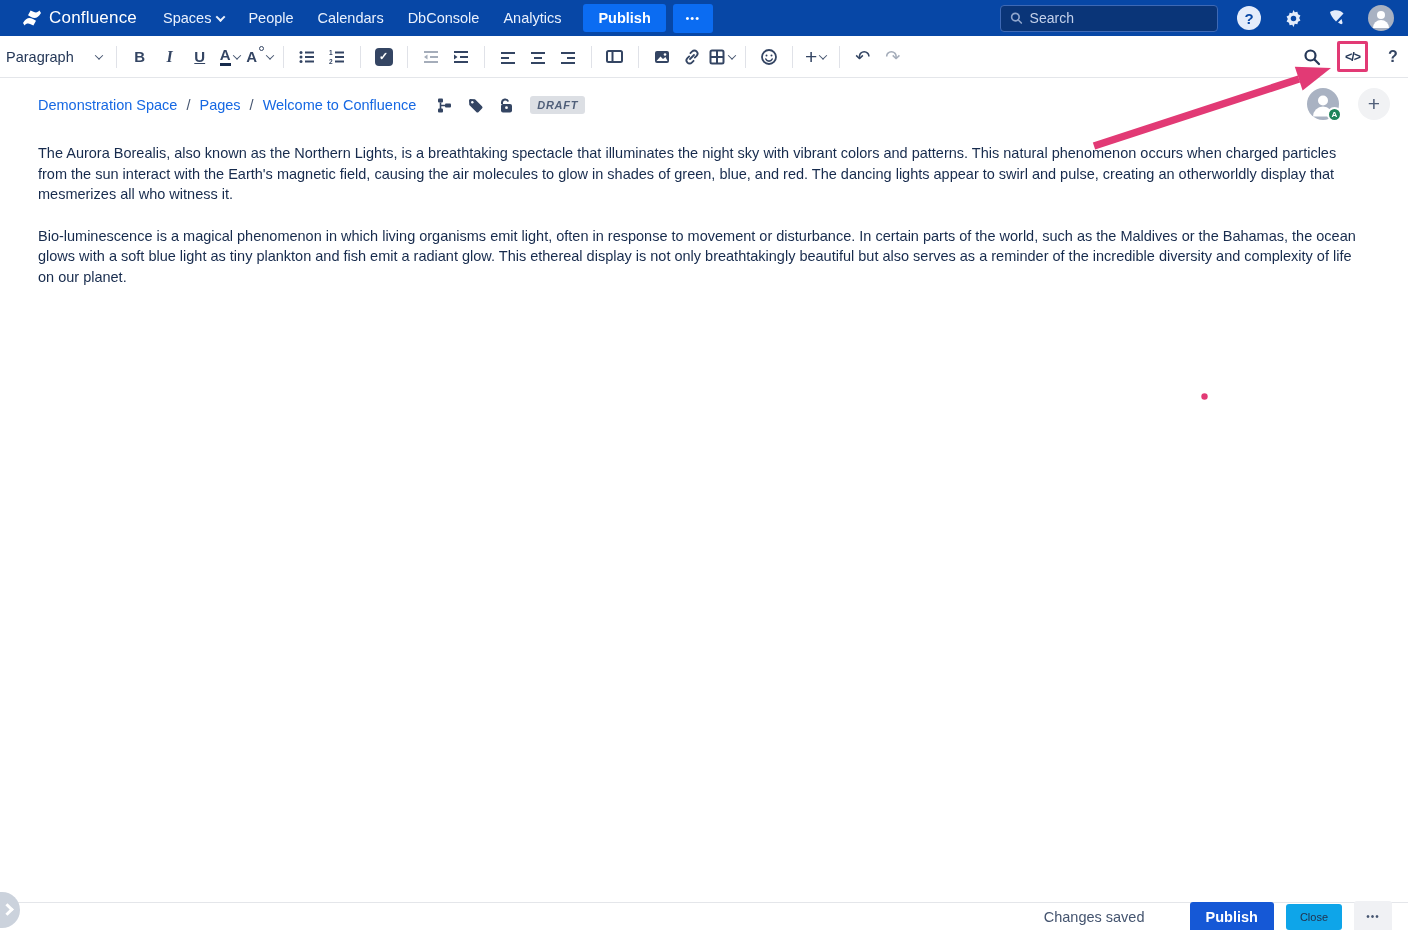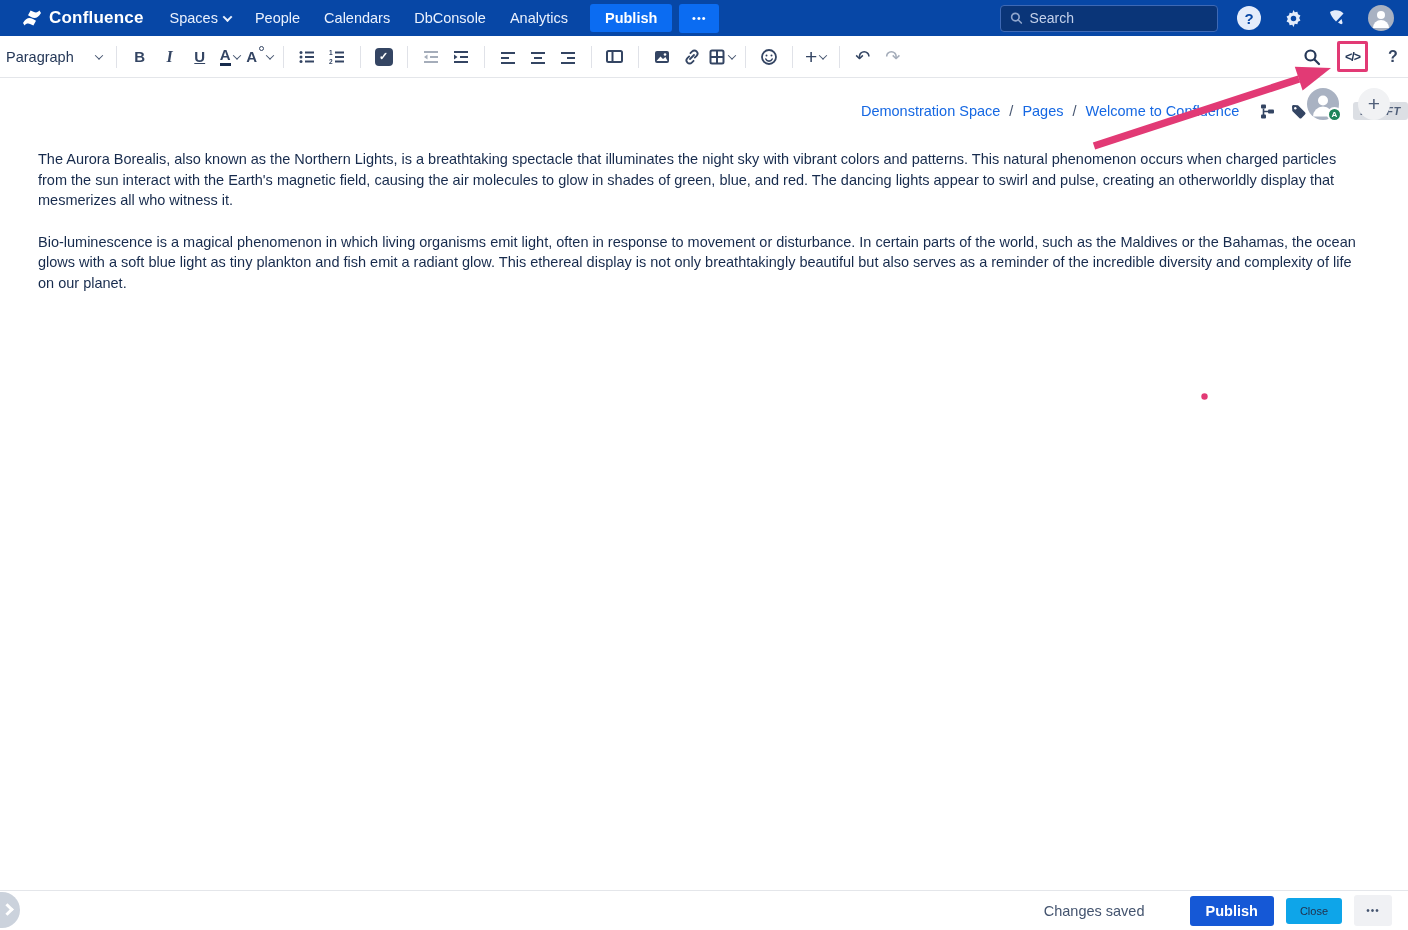--- a/index.html
+++ b/index.html
@@ -4,21 +4,21 @@
 <style>
   * { box-sizing: border-box; margin: 0; padding: 0; }
   body { margin: 0; background: #fff; }
   .page { position: relative; width: 1408px; height: 930px; background: #fff;
           font-family: "Liberation Sans", sans-serif; overflow: hidden; }
 
   
   .topnav { position: absolute; top: 0; left: 0; width: 100%; height: 36px;
             background: #0747A6; display: flex; align-items: center; padding: 0 14px; }
   .brand { display: flex; align-items: center; gap: 7px; color: #fff; font-size: 17px;
-           font-weight: 700; margin: 0 14px 0 8px; letter-spacing: .2px; }
+           font-weight: 400; margin: 0 14px 0 8px; letter-spacing: .2px; }
   .nav-item { color: #EAF1FD; font-size: 14.5px; font-weight: 500; padding: 0 12px;
               height: 36px; display: flex; align-items: center; gap: 6px; cursor: pointer; }
   .chev { width: 7px; height: 7px; border-right: 2px solid currentColor;
           border-bottom: 2px solid currentColor; transform: rotate(45deg) translate(-1px,-1px); }
   .create-btn { background: #0B6CF2; color: #fff; font-size: 14.5px; font-weight: 600;
                 border: none; border-radius: 3px; padding: 6px 15px; margin-left: 10px; cursor: pointer; }
   .nav-more-btn { background: #0B6CF2; color: #fff; border: none; border-radius: 3px;
                   width: 40px; height: 29px; margin-left: 7px; font-size: 11px; letter-spacing: 1px; cursor: pointer; }
   .nav-right { margin-left: auto; display: flex; align-items: center; gap: 18px; justify-content: center; }
   .searchbox { width: 218px; height: 27px; background: #0A3578; border: 1.5px solid #3E69B5;
@@ -52,21 +52,21 @@
   .task-chip { width: 18px; height: 18px; border-radius: 4px; background: #344563; color: #fff;
                font-size: 11px; font-weight: 700; display: flex; align-items: center; justify-content: center; }
   .tb-right { margin-left: auto; display: flex; align-items: center; gap: 10px; }
   .source-btn { width: 31px; height: 31px; border: 3.5px solid #E23A75; border-radius: 2px;
                 display: flex; align-items: center; justify-content: center; color: #253858;
                 font-size: 12.5px; font-weight: 700; letter-spacing: -1px; cursor: pointer; background: #fff; }
   .help-q { font-size: 16px; font-weight: 700; color: #344563; }
 
   
   .content { position: absolute; top: 79px; left: 0; width: 100%; bottom: 40px; background: #fff; }
-  .breadcrumb-row { display: flex; align-items: center; gap: 9px; margin: 21px 0 0 38px; justify-content: flex-end; }
+  .breadcrumb-row { display: flex; align-items: center; gap: 9px; margin: 15px 0 0 38px; }
   .crumb { color: #1668E3; font-size: 14.5px; text-decoration: none; cursor: pointer; }
   .crumb-sep { color: #44546F; font-size: 14.5px; }
   .bc-icon { display: flex; align-items: center; justify-content: center; width: 22px; height: 22px; cursor: pointer; }
   .draft-badge { background: #DCDFE4; color: #505F79; font-size: 11px; font-weight: 700;
                  letter-spacing: .7px; border-radius: 3px; padding: 3px 7px; margin-left: 4px; font-style: italic; }
   .page-title { margin: 17px 44px 0 38px; font-size: 29px; font-weight: 500; color: #172B4D; letter-spacing: -.2px; }
   .body-text { margin: 0 44px 0 38px; color: #172B4D; font-size: 14.5px; line-height: 20.5px; }
   .body-text.first { margin-top: 27px; }
   .body-text.second { margin-top: 21px; }
 
@@ -74,21 +74,21 @@
                    border-radius: 50%; background: #A9B2C2; display: flex; align-items: center;
                    justify-content: center; cursor: pointer; }
   .collab-badge { position: absolute; right: -3px; bottom: -2px; width: 15px; height: 15px;
                   border-radius: 50%; background: #1F845A; border: 2px solid #fff; color: #fff;
                   font-size: 8px; font-weight: 700; display: flex; align-items: center; justify-content: center; }
   .invite-btn { position: absolute; left: 1358px; top: 9px; width: 32px; height: 32px; border-radius: 50%;
                 background: #F1F2F4; color: #505F79; font-size: 21px; font-weight: 400; border: none;
                 display: flex; align-items: center; justify-content: center; cursor: pointer; }
 
   
-  .footer { position: absolute; bottom: 0; left: 0; width: 100%; height: 40px; background: #fff;
+  .footer { position: absolute; bottom: 0; left: 0; width: 100%; height: 28px; background: #fff;
             border-top: 1px solid #E4E6EA; display: flex; align-items: center; justify-content: flex-end;
             padding-right: 16px; gap: 12px; }
   .changes-saved { color: #44546F; font-size: 14.5px; margin-right: 33px; }
   .publish-btn { background: #1558D6; color: #fff; font-size: 14.5px; font-weight: 600; border: none;
                  border-radius: 3px; padding: 7px 16px; cursor: pointer; }
   .close-btn { background: #0ea5e9; color: #22324E; font-size: 11px; border: none; border-radius: 3px;
                padding: 7px 14px; cursor: pointer; text-align: center; }
   .footer-more { background: #F0F1F4; color: #44546F; border: none; border-radius: 3px; width: 38px;
                  height: 31px; font-size: 10px; letter-spacing: 1px; cursor: pointer; }
   .expand-btn { position: absolute; left: -16px; bottom: 2px; width: 36px; height: 36px; border-radius: 50%;

